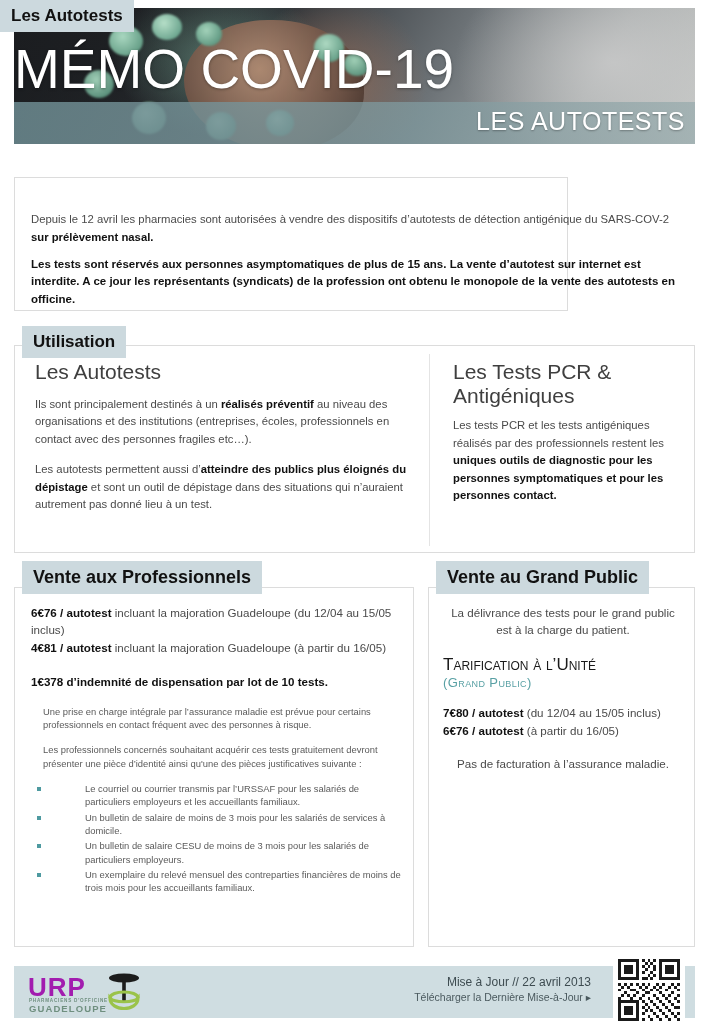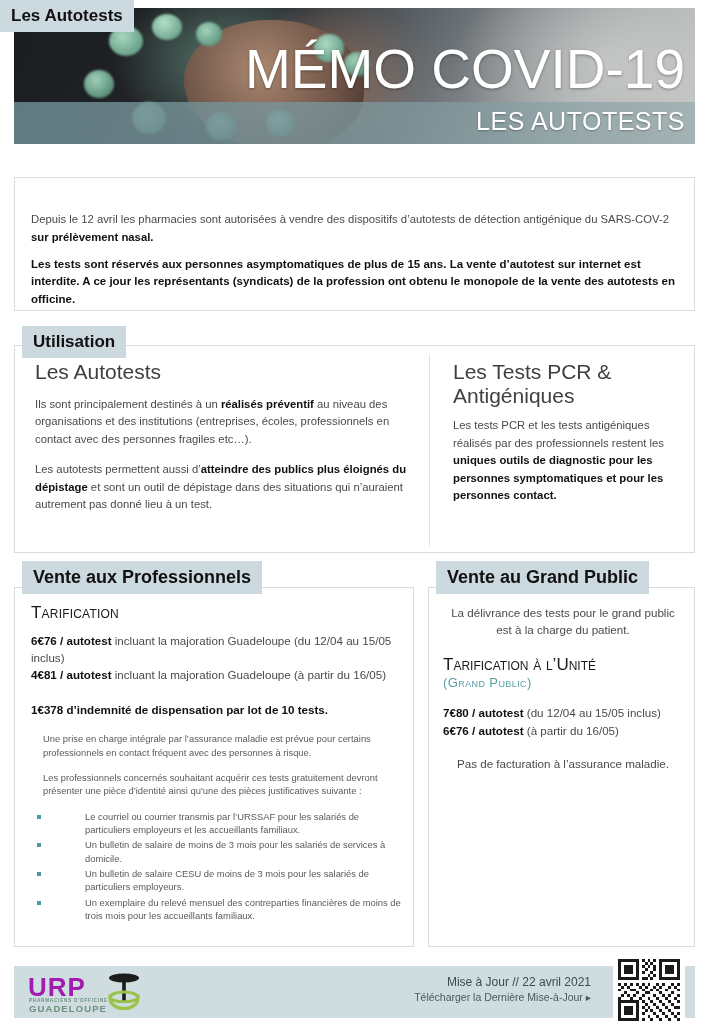--- a/index.html
+++ b/index.html
@@ -29,41 +29,41 @@
     border-radius: 48% 52% 45% 55%;
     background: radial-gradient(circle at 42% 38%, #b08a72, #6d5245 62%, #3a2c26 100%);
     filter: blur(0.6px); opacity: .95;
   }
   .banner-band {
     position: absolute; left: 0; bottom: 0; width: 100%; height: 42px;
     background: linear-gradient(90deg, rgba(108,138,144,0.86), rgba(126,152,157,0.78) 55%, rgba(150,170,172,0.7));
   }
   .banner-title {
     position: absolute; left: 0; right: 10px; top: 34px;
-    text-align: right; color: #ffffff;
+    color: #ffffff;
     font-size: 55px; font-weight: 400; letter-spacing: 0px; line-height: 1;
     font-family: "Liberation Sans", sans-serif;
     text-shadow: 0 1px 3px rgba(0,0,0,.35);
   }
   .banner-sub {
     position: absolute; right: 10px; bottom: 8px;
     color: #ffffff; font-size: 25px; font-weight: 400; letter-spacing: .5px;
     text-shadow: 0 1px 2px rgba(0,0,0,.3);
   }
 
   
   .panel { position: absolute; border: 1px solid #dcdcdc; background: #ffffff; }
   .tab {
     position: absolute; background: #ccd9de; color: #111111;
     font-size: 17px; font-weight: bold; line-height: 1;
     padding: 7px 11px 8px 11px; white-space: nowrap; z-index: 5;
   }
 
   
-  #panel-autotests { left: 14px; top: 177px; width: 681px; height: 134px; }
+  #panel-autotests { left: 14px; top: 177px; width: 554px; height: 134px; }
   .body-text { color: #4a4a4a; font-size: 11.3px; line-height: 1.55; }
   .body-text b, .body-text strong { color: #111111; font-weight: bold; }
   .p-dark { color: #111111; font-size: 11.5px; line-height: 1.55; font-weight: bold; }
   #autotests-p1 { position: absolute; left: 16px; top: 22px; width: 650px; }
   #autotests-p2 { position: absolute; left: 16px; top: 66px; width: 655px; }
 
   
   #panel-utilisation { left: 14px; top: 345px; width: 681px; height: 208px; }
   #tab-utilisation { left: 22px; top: 326px; }
   .col-divider { position: absolute; left: 414px; top: 8px; width: 1px; height: 192px; background: #e4e4e4; }
@@ -189,21 +189,20 @@
       <div class="sub-head">Les Tests PCR &amp; Antigéniques</div>
       <p class="body-text">
         <span>Les tests PCR et les tests antigéniques réalisés par des professionnels restent les </span><b>uniques outils de diagnostic pour les personnes symptomatiques et pour les personnes contact.</b>
       </p>
     </div>
   </div>
 
   <div class="tab" id="tab-pro">Vente aux Professionnels</div>
   <div class="panel" id="panel-pro">
     <div id="pro-inner">
-      <div class="tarif-head">Tarification</div>
 
       <p class="price-line">
         <b>6€76 / autotest</b><span> incluant la majoration Guadeloupe (du 12/04 au 15/05 inclus)</span>
       </p>
       <p class="price-line">
         <b>4€81 / autotest</b><span> incluant la majoration Guadeloupe (à partir du 16/05)</span>
       </p>
       <p class="price-line" style="margin-bottom:14px;margin-top:17px;">
         <b>1€378 d’indemnité de dispensation par lot de 10 tests.</b>
       </p>
@@ -246,21 +245,21 @@
       <div class="logo-sub2">GUADELOUPE</div>
       <svg class="logo-mark" viewBox="0 0 40 46">
         <ellipse cx="20" cy="6" rx="15" ry="4.5" fill="#1c1c1c"></ellipse>
         <rect x="18.2" y="7" width="3.6" height="22" fill="#1c1c1c"></rect>
         <path d="M6 26 C6 40, 34 40, 34 26 C30 31, 10 31, 6 26 Z" fill="none" stroke="#9ac34a" stroke-width="3.2"></path>
         <path d="M6 26 C6 18, 34 18, 34 26" fill="none" stroke="#9ac34a" stroke-width="3.2"></path>
       </svg>
     </div>
 
     <div class="footer-meta">
-      <div class="footer-line1">Mise à Jour // 22 avril 2021</div>
+      <div class="footer-line1">Mise à Jour // 22 avril 2013</div>
       <div class="footer-line2">Télécharger la Dernière Mise-à-Jour  ▸</div>
     </div>
 
     <div class="qr">
       <svg viewBox="0 0 21 21" width="62" height="62" shape-rendering="crispEdges">
         <rect width="21" height="21" fill="#fff"></rect>
         <g fill="#1a1a1a">
           <rect x="0" y="0" width="7" height="1"></rect>
             <rect x="0" y="6" width="7" height="1"></rect>
           <rect x="0" y="0" width="1" height="7"></rect>

